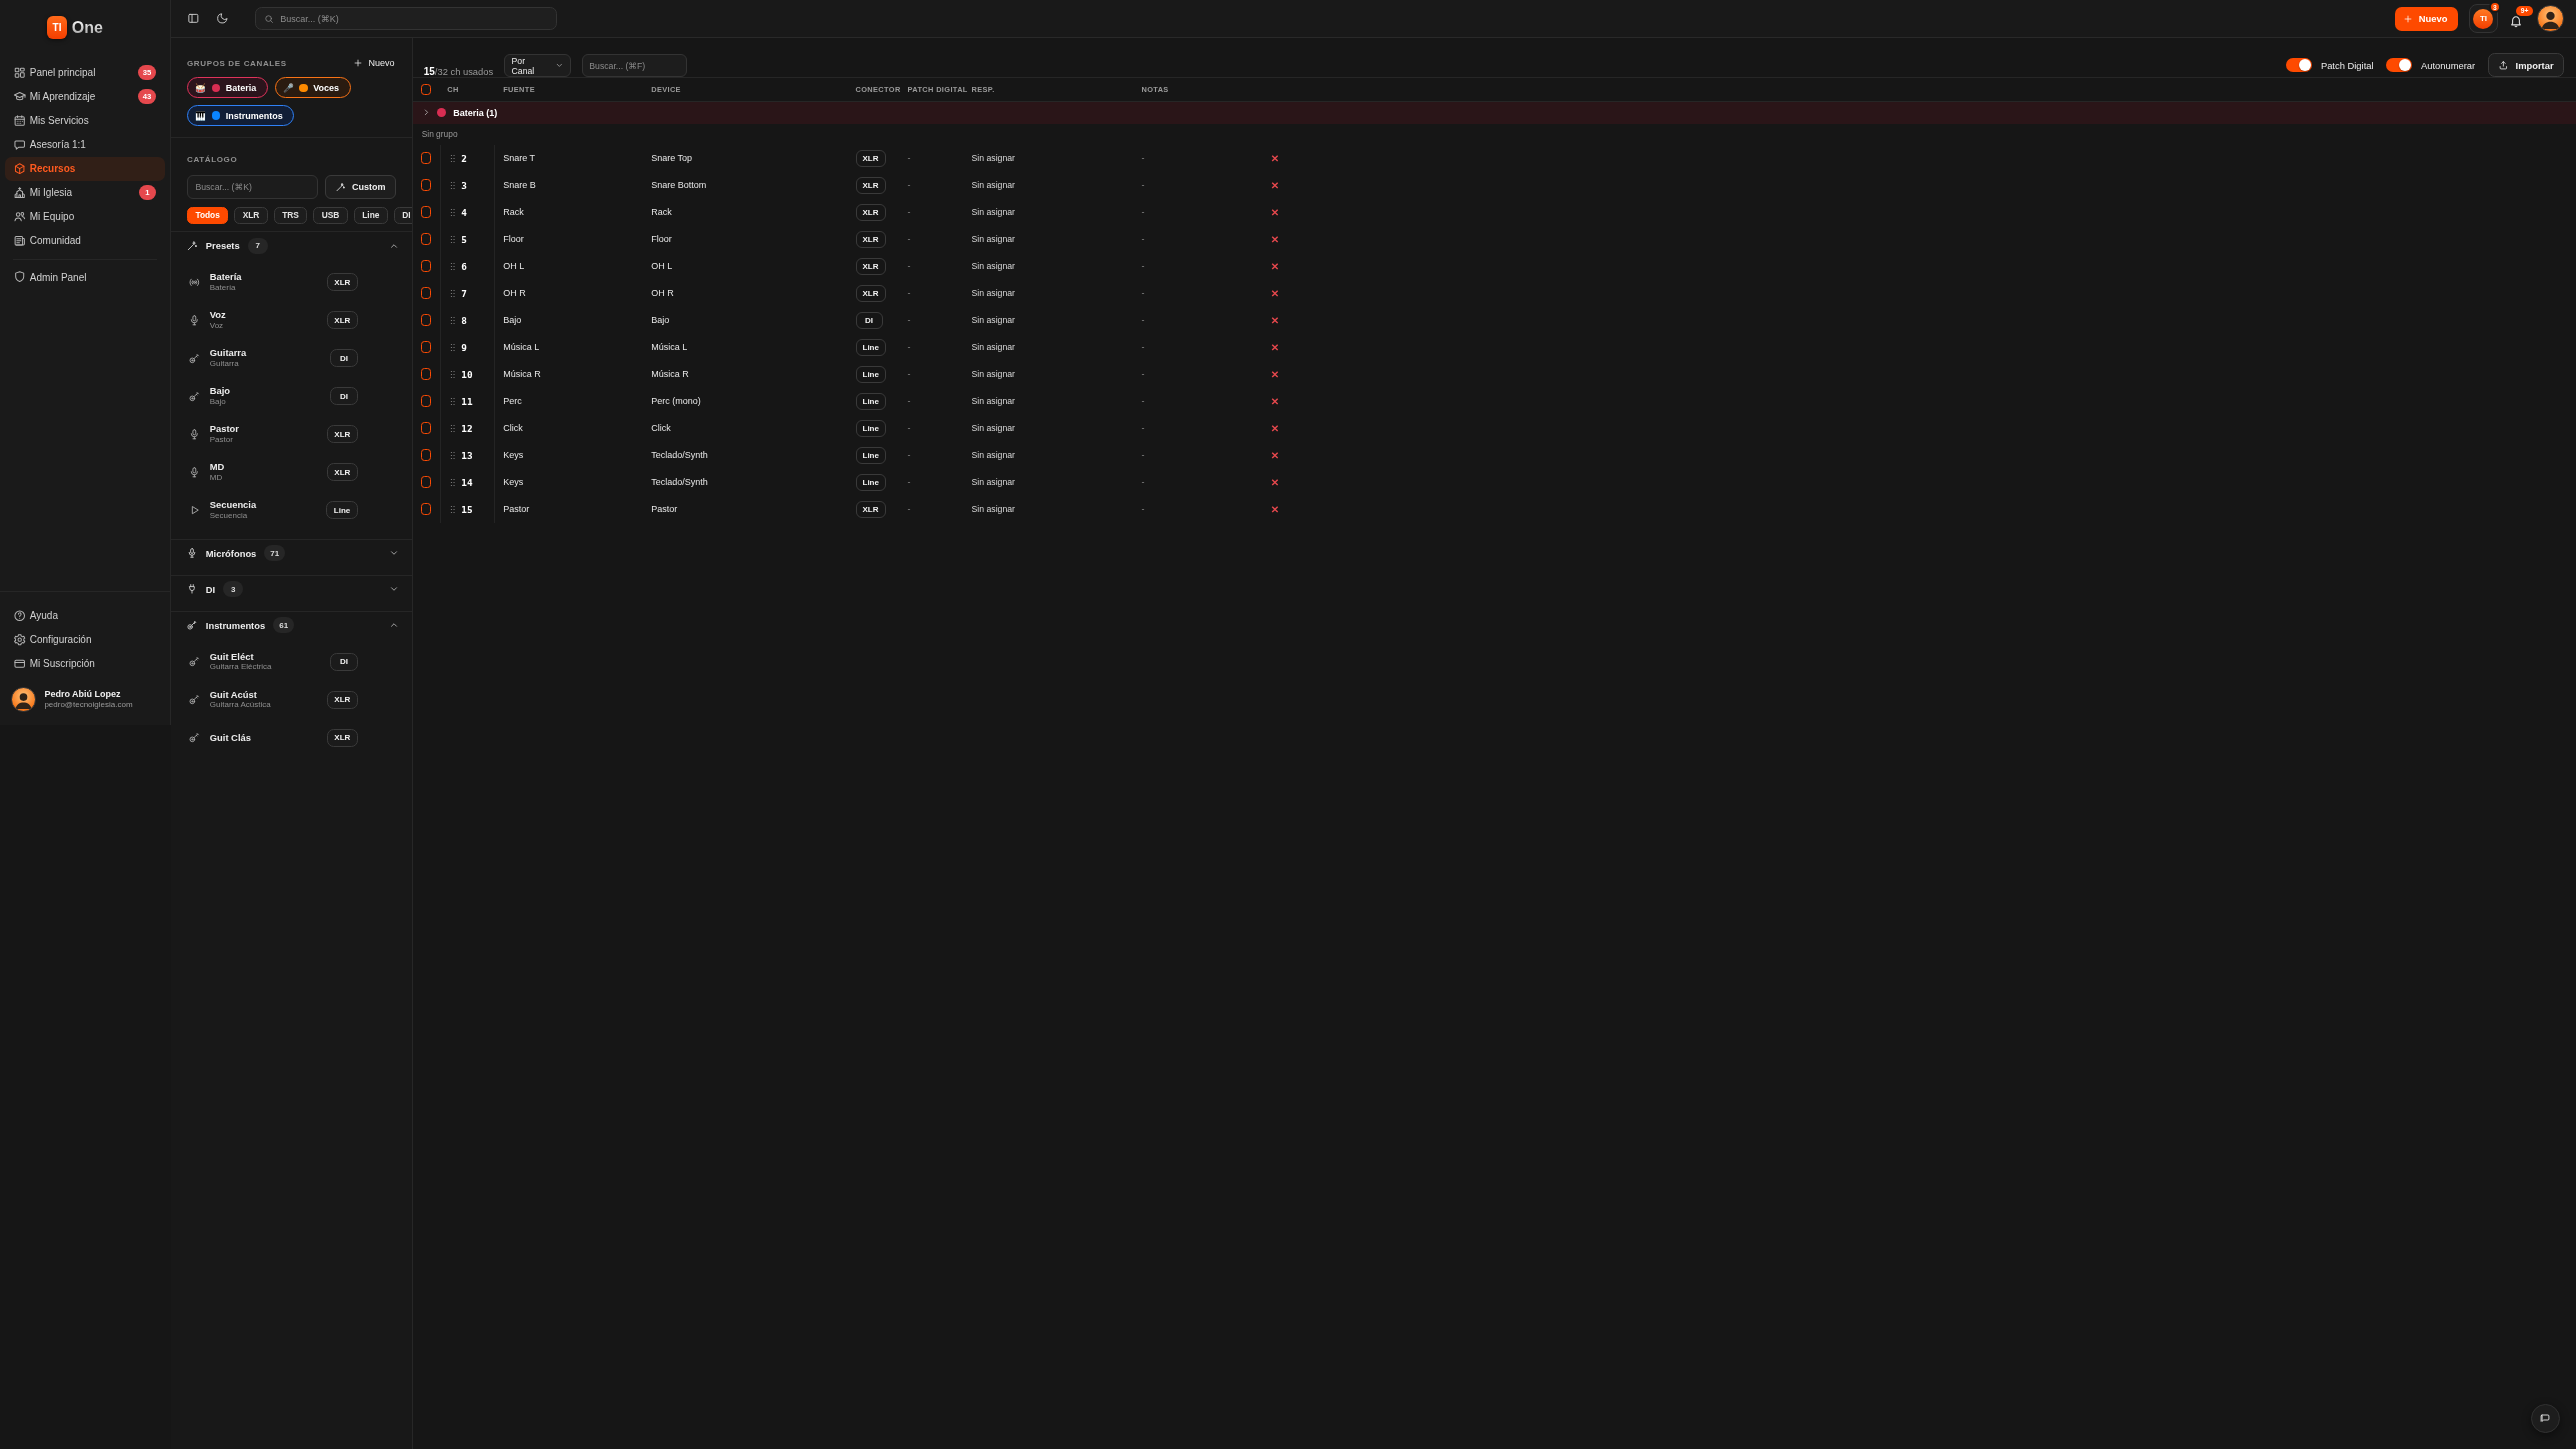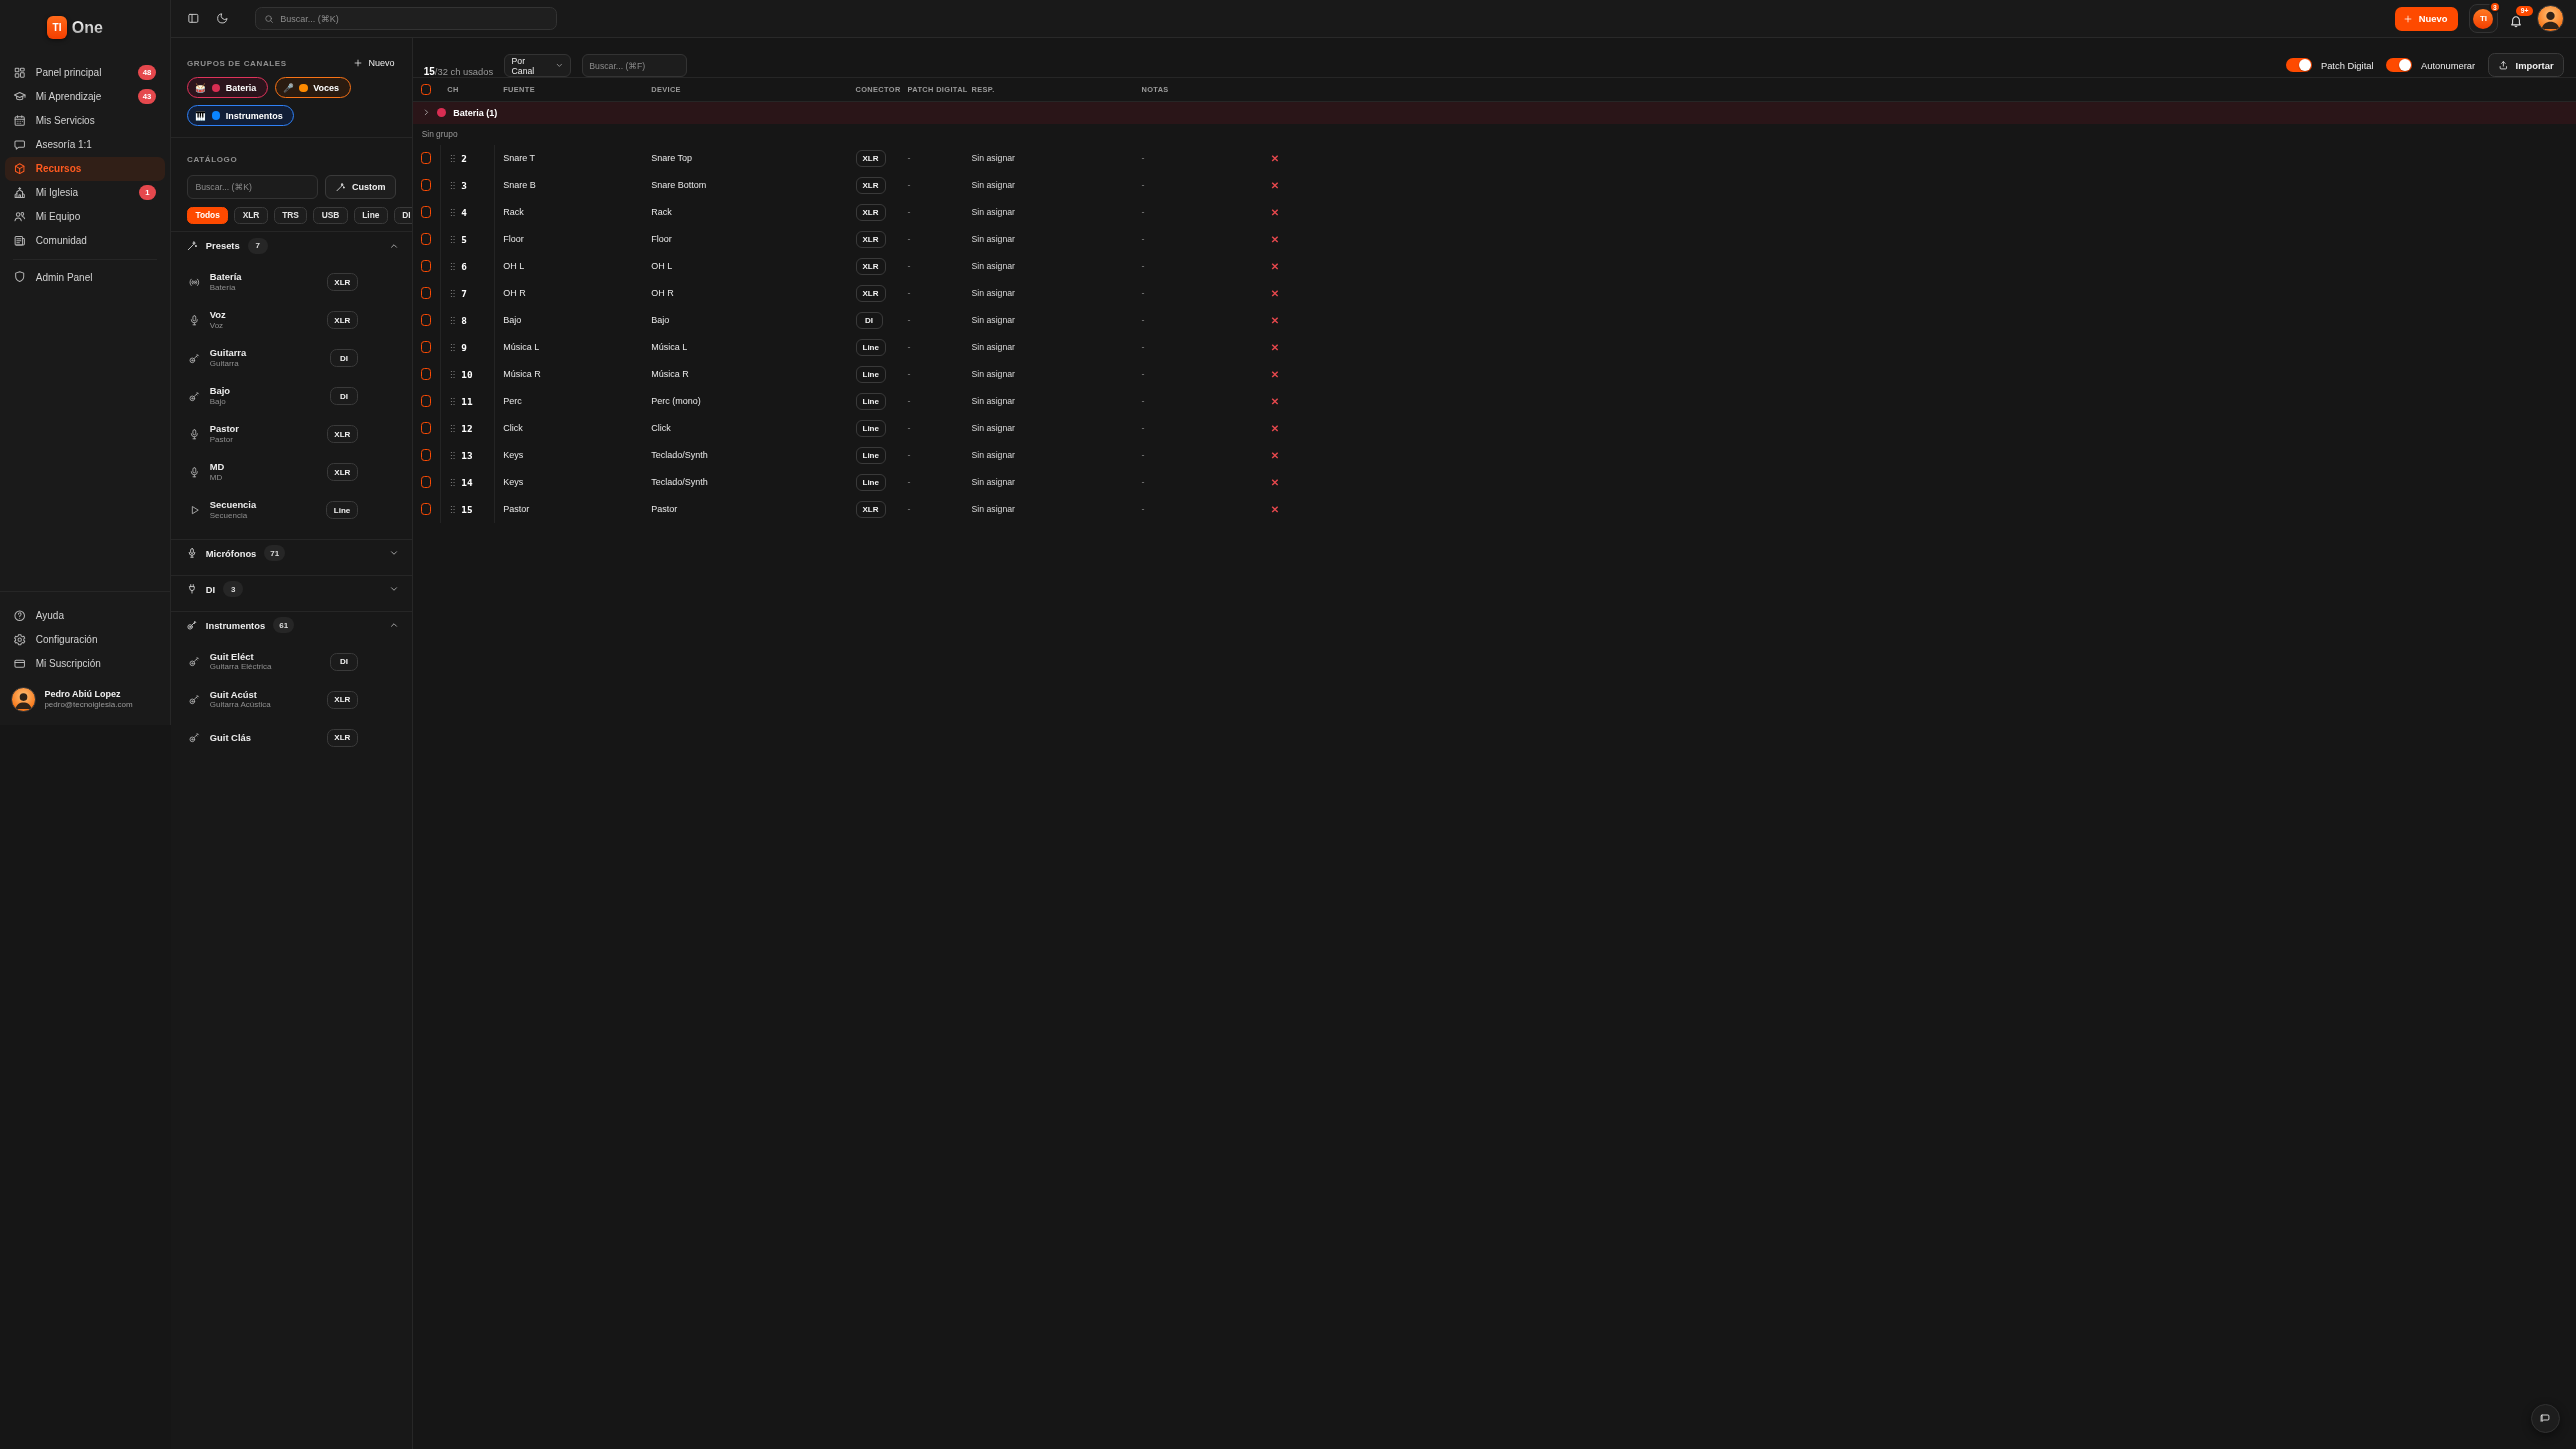--- a/index.html
+++ b/index.html
@@ -20,21 +20,21 @@
 
   
   .logo { display:flex; align-items:center; gap:4.7px; padding:16px 0 0 47px; }
   .logo-box { width:20px; height:23px; border-radius:6px; background:linear-gradient(180deg,#ff6a1a,#f43e00);
     color:#fff; font-weight:800; font-size:10px; display:flex; align-items:center; justify-content:center;
     box-shadow:0 1.3px 4px rgba(0,0,0,.5); }
   .logo-text { font-size:16px; font-weight:800; background:linear-gradient(180deg,#ffffff,#9d9d9d);
     -webkit-background-clip:text; background-clip:text; color:transparent; letter-spacing:0.1px; }
   .sb-nav { margin-top:21.5px; display:flex; flex-direction:column; }
   .sb-item { height:24px; margin:0 4.7px; padding:0 9.4px 0 8.7px; border-radius:6.7px;
-    display:flex; align-items:center; gap:9px; color:#d2d2d2; font-size:10px; cursor:pointer; }
+    display:flex; align-items:center; gap:3px; color:#d2d2d2; font-size:10px; cursor:pointer; }
   .sb-item .ic { width:13.4px; height:13.4px; color:#b5b5b5; flex:none; }
   .sb-item.active { background:rgba(254,74,0,.10); color:#ff5a1f; font-weight:700; }
   .sb-item.active .ic { color:#ff5a1f; }
   .sb-badge { margin-left:auto; min-width:17px; height:14.8px; padding:0 4.7px; border-radius:670px;
     background:#e5484d; color:#fff; font-size:7.7px; font-weight:700;
     display:flex; align-items:center; justify-content:center; }
   .sb-sep { height:0.7px; background:#262626; margin:6px 13.4px; }
   .sb-bottom { position:absolute; left:0; right:0; bottom:0; padding-bottom:9.4px; }
   .sb-bottom .line { height:0.7px; background:#262626; margin:0 0 4px 0; }
   .sb-user { display:flex; align-items:center; gap:8px; padding:10.7px 9.4px 4px 11.4px; }
@@ -182,21 +182,21 @@
       <div class="sb-item">
         <span>
           <svg class="ic" style="width:13.4px;height:13.4px" viewBox="0 0 24 24" fill="none" stroke="currentColor" stroke-width="1.8" stroke-linecap="round" stroke-linejoin="round">
             <rect x="4" y="4" width="6.5" height="6.5" rx="1"></rect>
             <rect x="13.5" y="4" width="6.5" height="4.8" rx="1"></rect>
             <rect x="4" y="13.8" width="6.5" height="6.2" rx="1"></rect>
             <rect x="13.5" y="12" width="6.5" height="8" rx="1"></rect>
           </svg>
         </span>
         <span>Panel principal</span>
-        <span class="sb-badge">48</span>
+        <span class="sb-badge">35</span>
       </div>
       <div class="sb-item">
         <span>
           <svg class="ic" style="width:13.4px;height:13.4px" viewBox="0 0 24 24" fill="none" stroke="currentColor" stroke-width="1.8" stroke-linecap="round" stroke-linejoin="round">
             <path d="M2.5 9L12 4.5 21.5 9 12 13.5z"></path>
             <path d="M6.5 11.2v4.2c0 1.1 2.5 2.1 5.5 2.1s5.5-1 5.5-2.1v-4.2"></path>
             <path d="M21.5 9v4.2"></path>
           </svg>
         </span>
         <span>Mi Aprendizaje</span>

